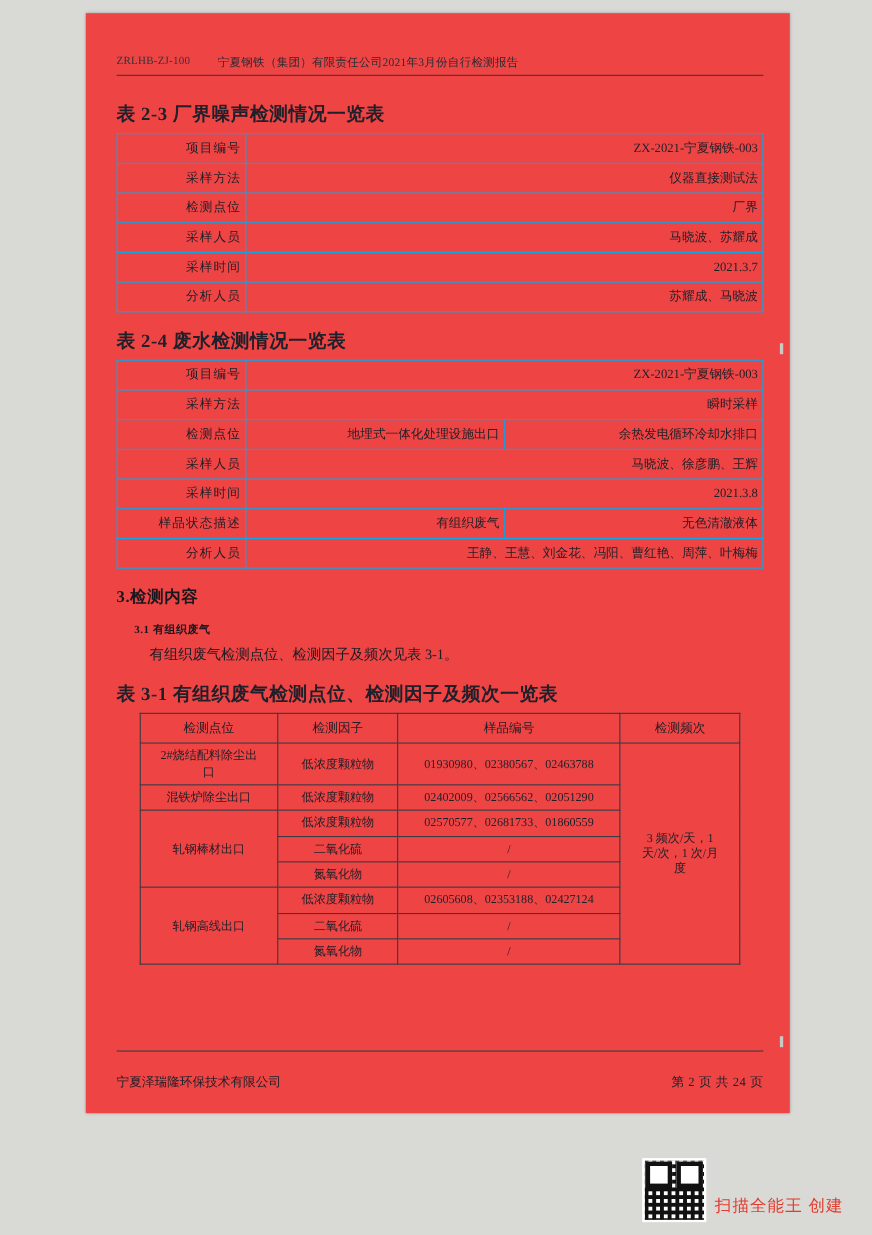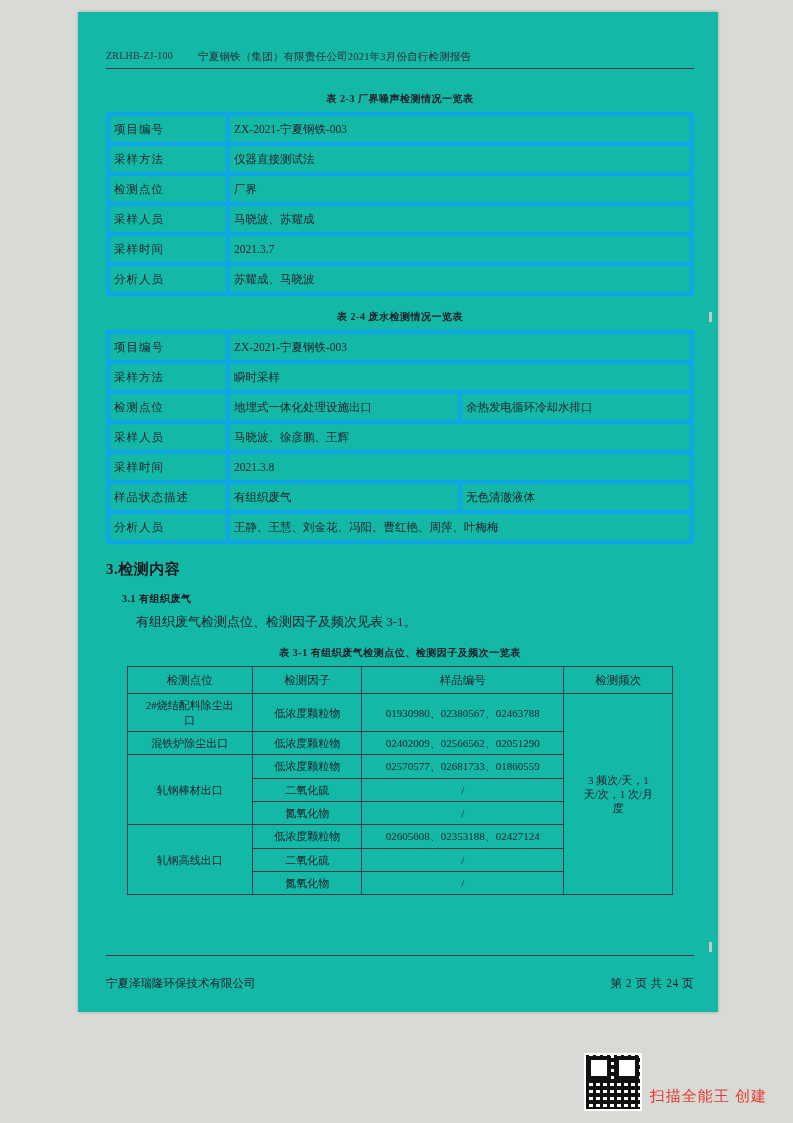--- a/index.html
+++ b/index.html
@@ -13,21 +13,21 @@
     font-family: "Liberation Serif", serif;
     position: relative;
     overflow: hidden;
   }
   .page {
     position: absolute;
     left: 78px;
     top: 12px;
     width: 640px;
     height: 1000px;
-    background: #14b8a6;
+    background: #ef4444;
     box-shadow: 0 0 3px rgba(0,0,0,0.25);
   }
   .page-inner {
     position: relative;
     width: 100%;
     height: 100%;
     padding: 0;
   }
   
   .run-head {
@@ -61,38 +61,38 @@
     top: 56px;
     border-bottom: 1px solid #3b3b44;
   }
   .content {
     position: absolute;
     left: 28px;
     right: 24px;
     top: 66px;
   }
   .tbl-caption {
-    text-align: center;
-    font-size: 10px;
+    text-align: left;
+    font-size: 17px;
     font-weight: bold;
     color: #20202a;
     margin: 14px 0 6px 0;
     letter-spacing: 0.5px;
   }
   table.doc {
     border-collapse: collapse;
     width: 100%;
     table-layout: fixed;
     font-size: 11.5px;
     color: #1f1f28;
   }
   table.doc td {
-    border: 4px solid #0ea5e9;
+    border: 1px solid #0ea5e9;
     padding: 5px 4px;
-    text-align: left;
+    text-align: right;
     vertical-align: middle;
     line-height: 1.3;
     height: 16px;
   }
   td.lbl {
     width: 108px;
     font-size: 11.5px;
     letter-spacing: 1px;
   }
   .sec-h1 {

